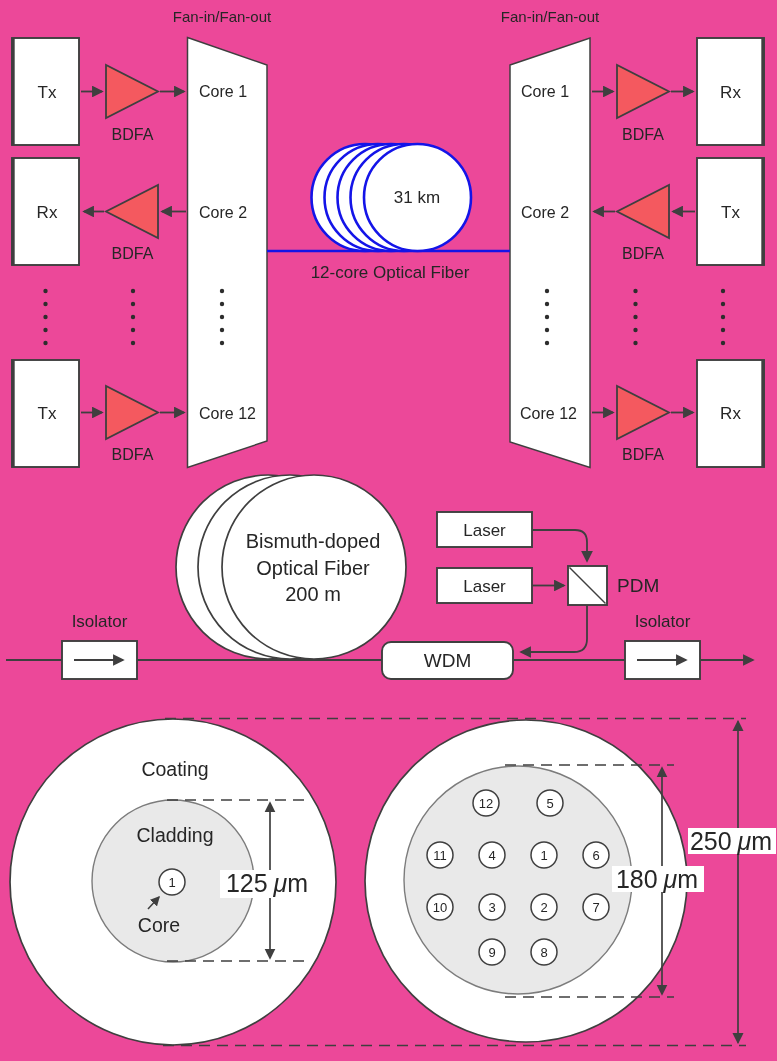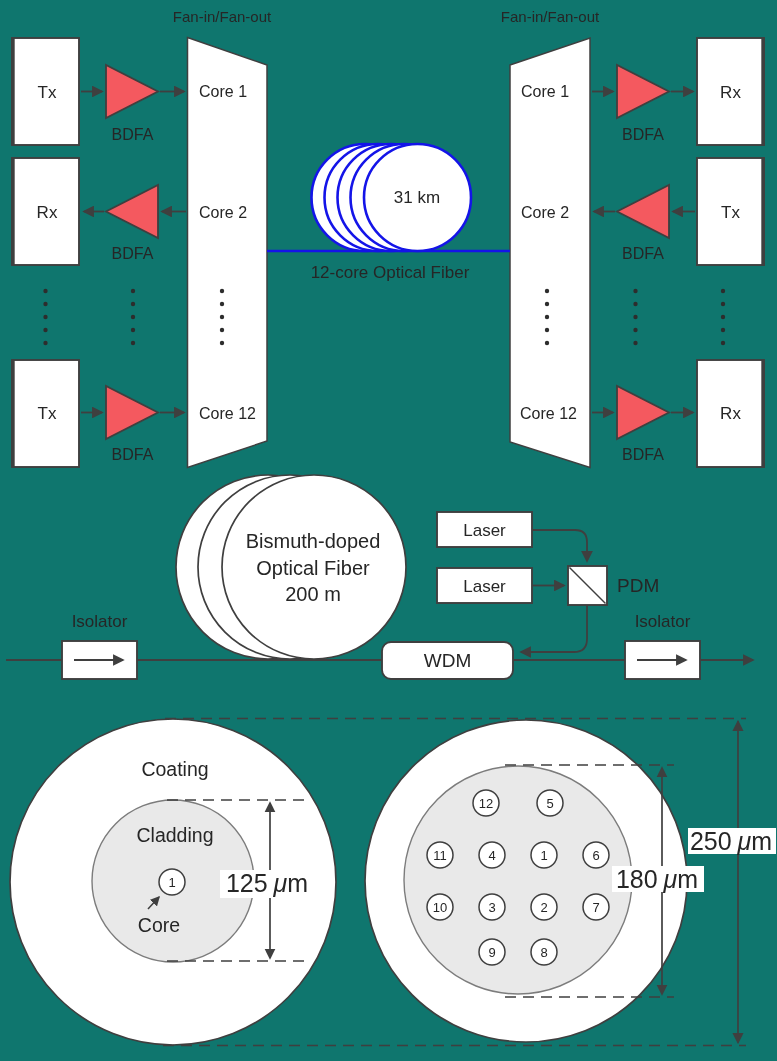--- a/index.html
+++ b/index.html
@@ -1,16 +1,16 @@
 <!DOCTYPE html>
 <html><head>
 <meta charset="utf-8">
 <style>
   html,body{margin:0;padding:0;background:#fff;}
-  .stage{position:relative;width:777px;height:1061px;background:#0f766e;overflow:hidden;}
+  .stage{position:relative;width:777px;height:1061px;background:#ec4899;overflow:hidden;}
   svg text{font-family:"Liberation Sans","DejaVu Sans",sans-serif;fill:#262626;}
   .ln{stroke:#3f3f3f;stroke-width:1.8;fill:none;}
   .thin{stroke-width:1.5;}
   .bx{stroke:#3f3f3f;stroke-width:1.9;fill:#fff;}
   .trap{stroke:#3f3f3f;stroke-width:1.5;fill:#fff;}
   .amp{stroke:#3f3f3f;stroke-width:1.8;}
   .acc{stroke:#3f3f3f;stroke-width:3.4;}
   .dash{stroke:#3f3f3f;stroke-width:1.7;fill:none;stroke-dasharray:11 7;}
   .dim{stroke:#3f3f3f;stroke-width:1.7;fill:none;}
   .bigc{stroke:#3f3f3f;stroke-width:1.7;fill:#fff;}

